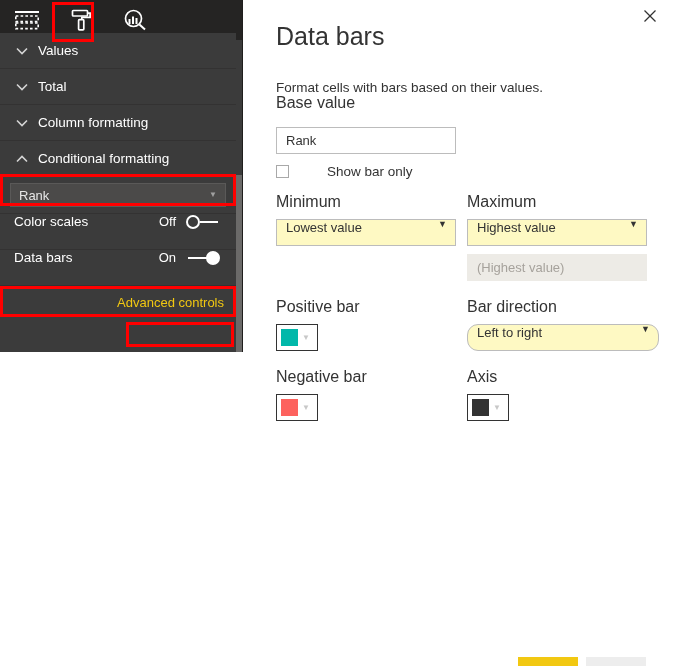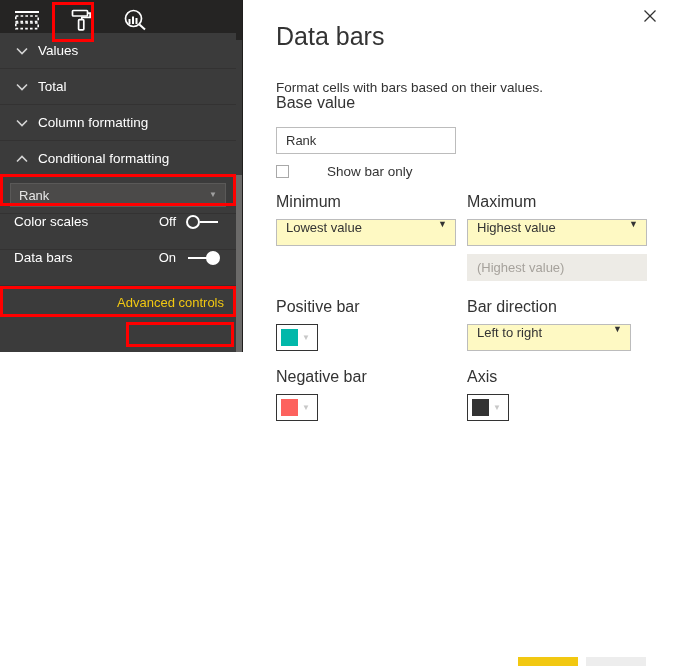--- a/index.html
+++ b/index.html
@@ -481,21 +481,21 @@
     <span>(Highest value)</span>
   </div>
 
   <div class="section-label" style="left:33px; top:298px;">Positive bar</div>
   <div class="colorpicker" style="left:33px; top:324px;">
     <span class="swatch" id="sw-pos" style="background: rgb(1, 184, 170);"></span>
     <span class="caret">▼</span>
   </div>
 
   <div class="section-label" style="left:224px; top:298px;">Bar direction</div>
-  <div class="selectbox" style="left:224px; top:324px; width:164px;">
+  <div class="selectbox" style="left:224px; top:324px; width:192px;border-radius:11px;">
     <span class="txt">Left to right</span>
     <span class="caret">▼</span>
   </div>
 
   <div class="section-label" style="left:33px; top:368px;">Negative bar</div>
   <div class="colorpicker" style="left:33px; top:394px;">
     <span class="swatch" id="sw-neg" style="background: rgb(253, 98, 94);"></span>
     <span class="caret">▼</span>
   </div>
 

